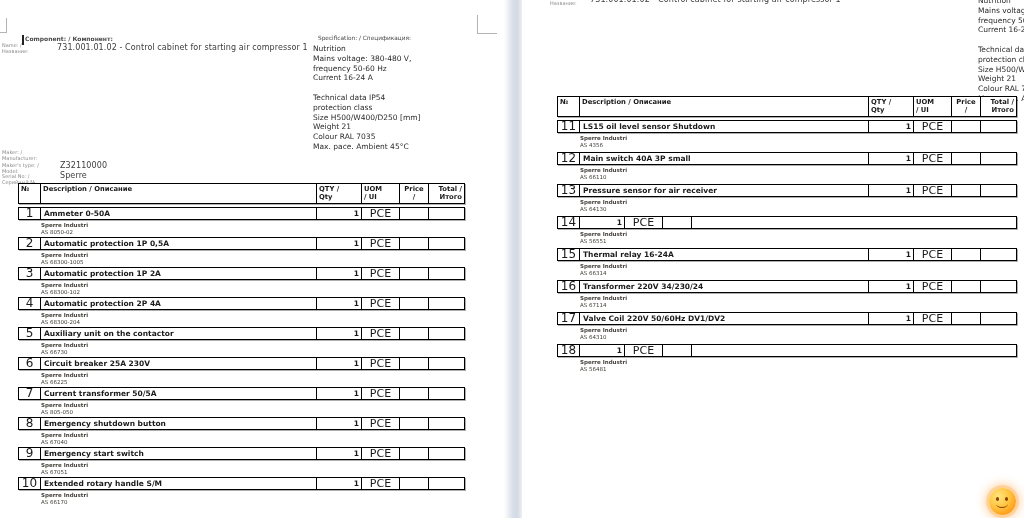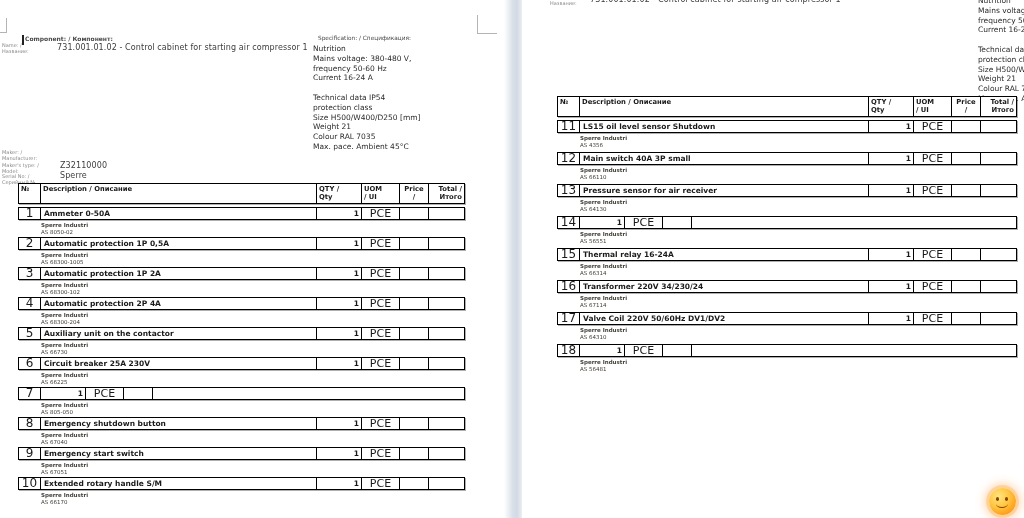--- a/index.html
+++ b/index.html
@@ -189,20 +189,21 @@
         <div class="cell col-uom">PCE</div>
         <div class="cell col-price"></div>
         <div class="cell col-total"></div>
       </div>
       <div class="item-sub">
         <div class="supplier">Sperre Industri</div>
         <div>AS 66225</div>
       </div>
       <div class="item-row">
         <div class="cell col-no">7</div>
+        <div class="cell col-desc">Current transformer 50/5A</div>
         <div class="cell col-qty">1</div>
         <div class="cell col-uom">PCE</div>
         <div class="cell col-price"></div>
         <div class="cell col-total"></div>
       </div>
       <div class="item-sub">
         <div class="supplier">Sperre Industri</div>
         <div>AS 805-050</div>
       </div>
       <div class="item-row">

